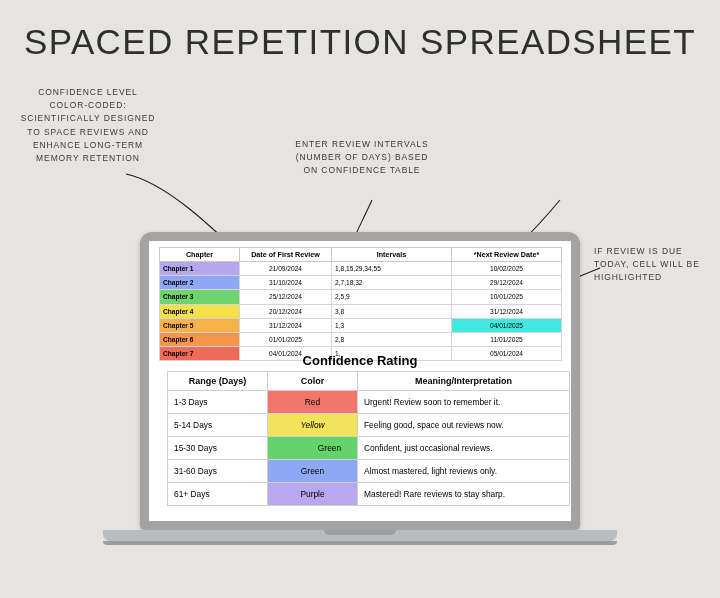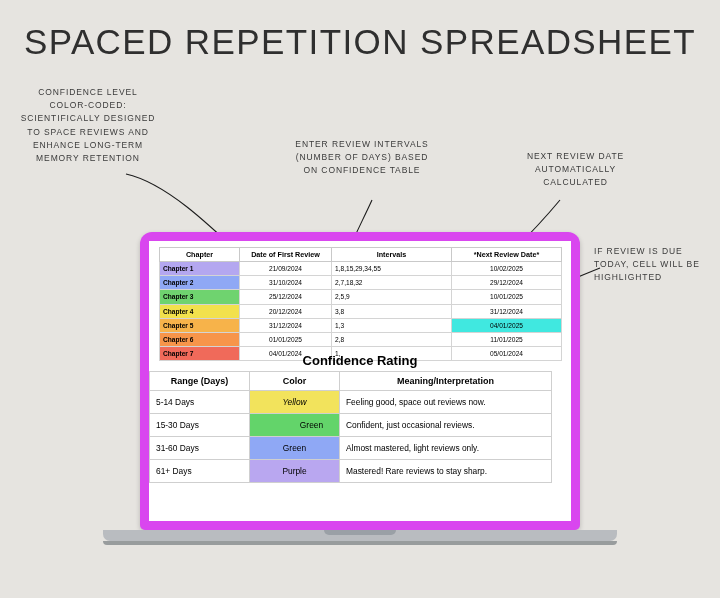--- a/index.html
+++ b/index.html
@@ -65,21 +65,21 @@
     pointer-events: none;
   }
 
   
   .laptop-body {
     position: absolute;
     left: 140px;
     top: 232px;
     width: 440px;
     height: 298px;
-    background: #d946ef;
+    background: #a3a3a3;
     border-radius: 12px 12px 5px 5px;
     box-shadow: 0 2px 5px rgba(0,0,0,0.2);
   }
   .screen {
     position: absolute;
     left: 9px;
     top: 9px;
     width: 422px;
     height: 280px;
     background: #ffffff;
@@ -161,21 +161,21 @@
     top: 112px;
     width: 422px;
     text-align: center;
     font-size: 13px;
     font-weight: bold;
   }
 
   
   .rating {
     position: absolute;
-    left: 0;
+    left: 18px;
     top: 130px;
     width: 402px;
     table-layout: fixed;
   }
   .rating th {
     font-size: 9px;
     font-weight: bold;
     padding: 4px 2px;
     border: 1px solid #cfcfcf;
     background: #fff;
@@ -196,21 +196,20 @@
 </style>
 </head>
 <body>
 
 <div class="page">
 
   <div class="title">SPACED REPETITION SPREADSHEET</div>
 
   <div class="anno anno-1">CONFIDENCE LEVEL COLOR-CODED: SCIENTIFICALLY DESIGNED TO SPACE REVIEWS AND ENHANCE LONG-TERM MEMORY RETENTION</div>
   <div class="anno anno-2">ENTER REVIEW INTERVALS (NUMBER OF DAYS) BASED ON CONFIDENCE TABLE</div>
-  <div class="anno anno-3">NEXT REVIEW DATE AUTOMATICALLY CALCULATED</div>
   <div class="anno anno-4">IF REVIEW IS DUE TODAY, CELL WILL BE HIGHLIGHTED</div>
 
   <svg class="arrows">
     <g fill="none" stroke="#1c1c1c" stroke-width="1.1">
       <path d="M126,174 C180,186 240,258 290,300"></path>
       <path d="M372,200 C362,222 352,240 346,258"></path>
       <path d="M560,200 C545,218 528,236 512,252"></path>
       <path d="M600,268 C575,278 552,288 532,296"></path>
     </g>
     <g fill="#1c1c1c">
@@ -297,20 +296,25 @@
           </colgroup>
           <thead>
             <tr>
               <th>Range (Days)</th>
               <th>Color</th>
               <th>Meaning/Interpretation</th>
             </tr>
           </thead>
           <tbody id="rating-body">
               <tr>
+                <td class="range-cell">1-3 Days</td>
+                <td class="color-cell" style="background: rgb(242, 118, 107);">Red</td>
+                <td class="mean-cell">Urgent! Review soon to remember it.</td>
+              </tr>
+              <tr>
                 <td class="range-cell">5-14 Days</td>
                 <td class="color-cell" style="background: rgb(242, 227, 92); font-style: italic;">Yellow</td>
                 <td class="mean-cell">Feeling good, space out reviews now.</td>
               </tr>
               <tr>
                 <td class="range-cell">15-30 Days</td>
                 <td class="color-cell" style="background: rgb(99, 212, 106); padding-left: 40px;">Green</td>
                 <td class="mean-cell">Confident, just occasional reviews.</td>
               </tr>
               <tr>

